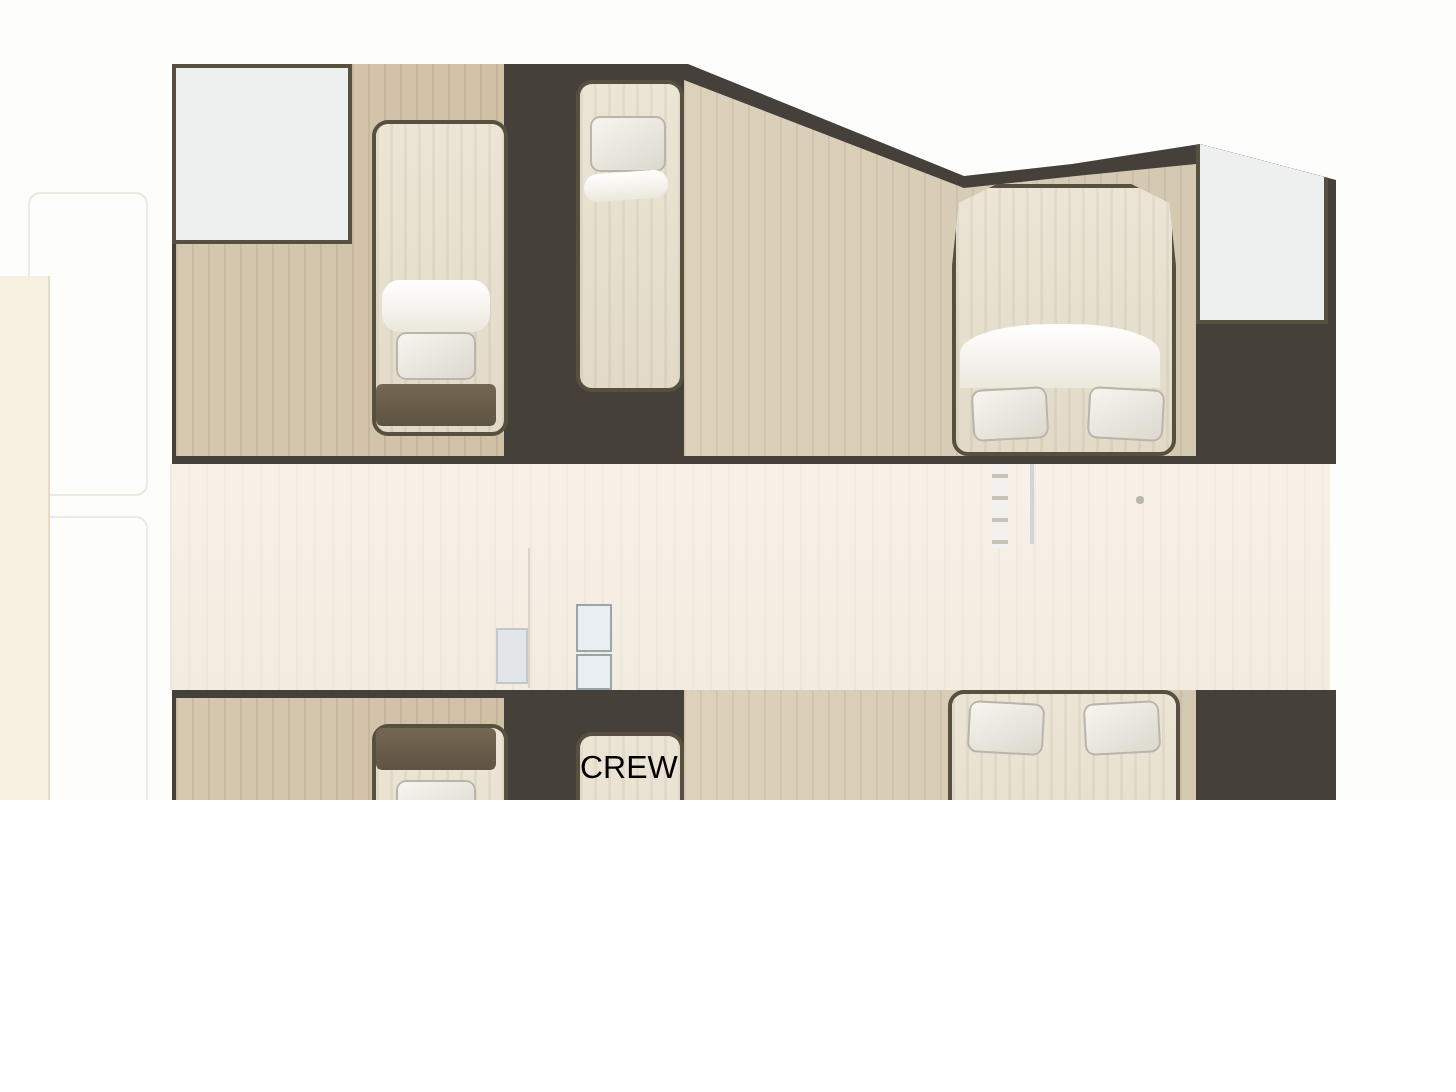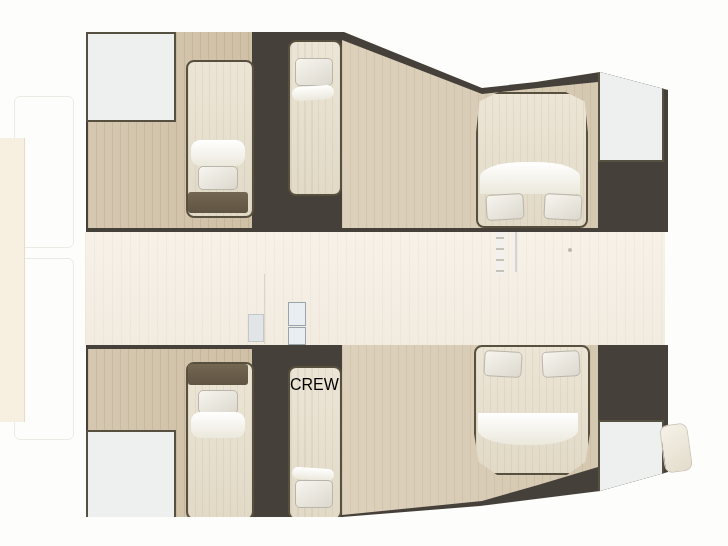--- a/index.html
+++ b/index.html
@@ -1,16 +1,16 @@
 <!DOCTYPE html>
 <html><head>
 <meta charset="utf-8">
 <style>
   html,body{margin:0;padding:0;background:#ffffff;font-family:"Liberation Sans",sans-serif;}
-  #canvas{position:relative;width:728px;height:546px;background:#fdfdfb;overflow:hidden;}
+  #canvas{position:relative;width:728px;height:400px;background:#fdfdfb;overflow:hidden;}
   .abs{position:absolute;}
   
   .wood{background:repeating-linear-gradient(90deg,rgba(90,70,40,.10) 0 1px,transparent 1px 8px),linear-gradient(90deg,#d6c8b0,#cfc0a6);}
   .woodl{background:repeating-linear-gradient(90deg,rgba(90,70,40,.08) 0 1px,transparent 1px 8px),linear-gradient(90deg,#ddd1bc,#d5c8b1);}
   .salonfloor{background:repeating-linear-gradient(90deg,rgba(150,120,90,.05) 0 1px,transparent 1px 9px),linear-gradient(#f7f1e8,#f2ebe0);}
   .hull{background:#46403a;}
   .bathfloor{background:#eef0f0;border:2px solid #55503f;}
   
   .bed{background:repeating-linear-gradient(90deg,rgba(0,0,0,.045) 0 1.5px,transparent 1.5px 7px),linear-gradient(#ece5d5,#e2dac7);border:2px solid #58503e;border-radius:8px;}
   .sheet{background:linear-gradient(#ffffff,#ebe8dc);border-radius:9px;}

